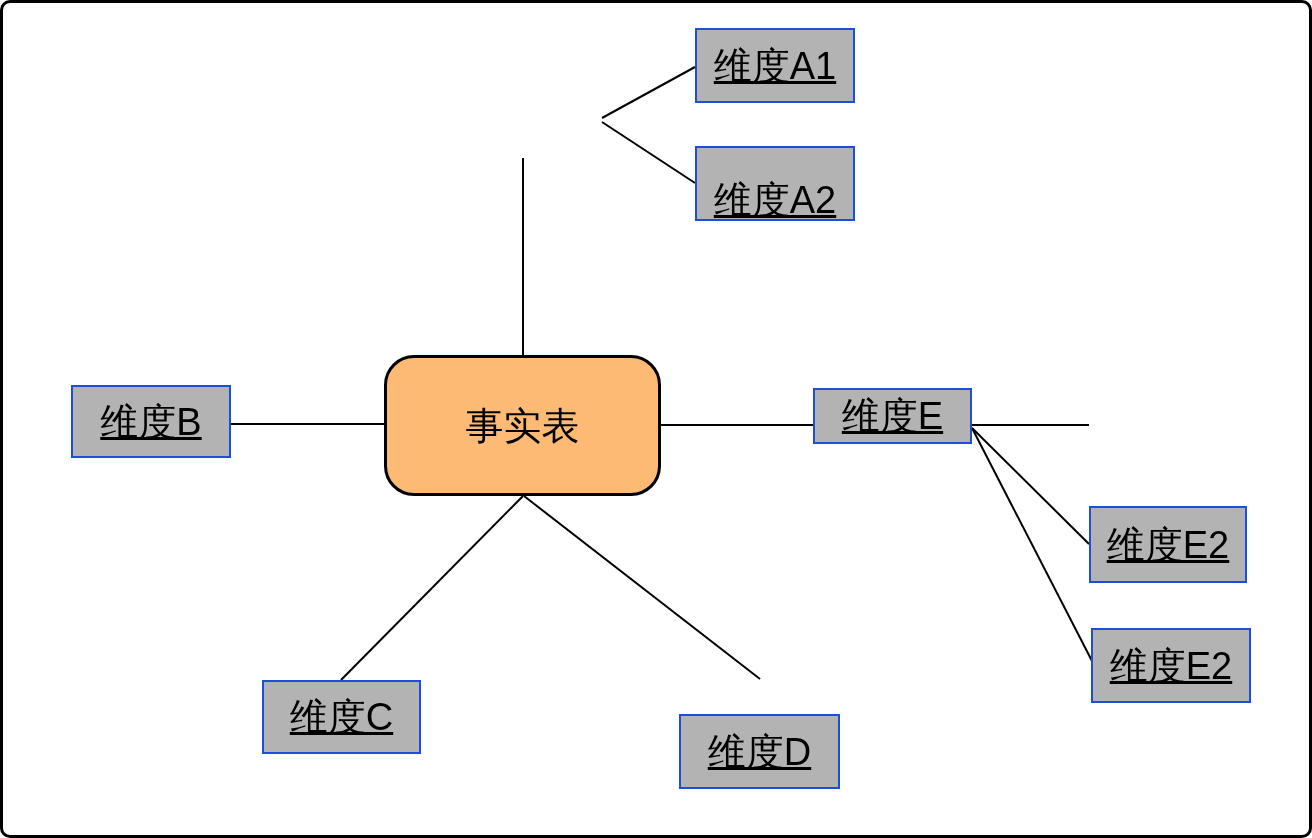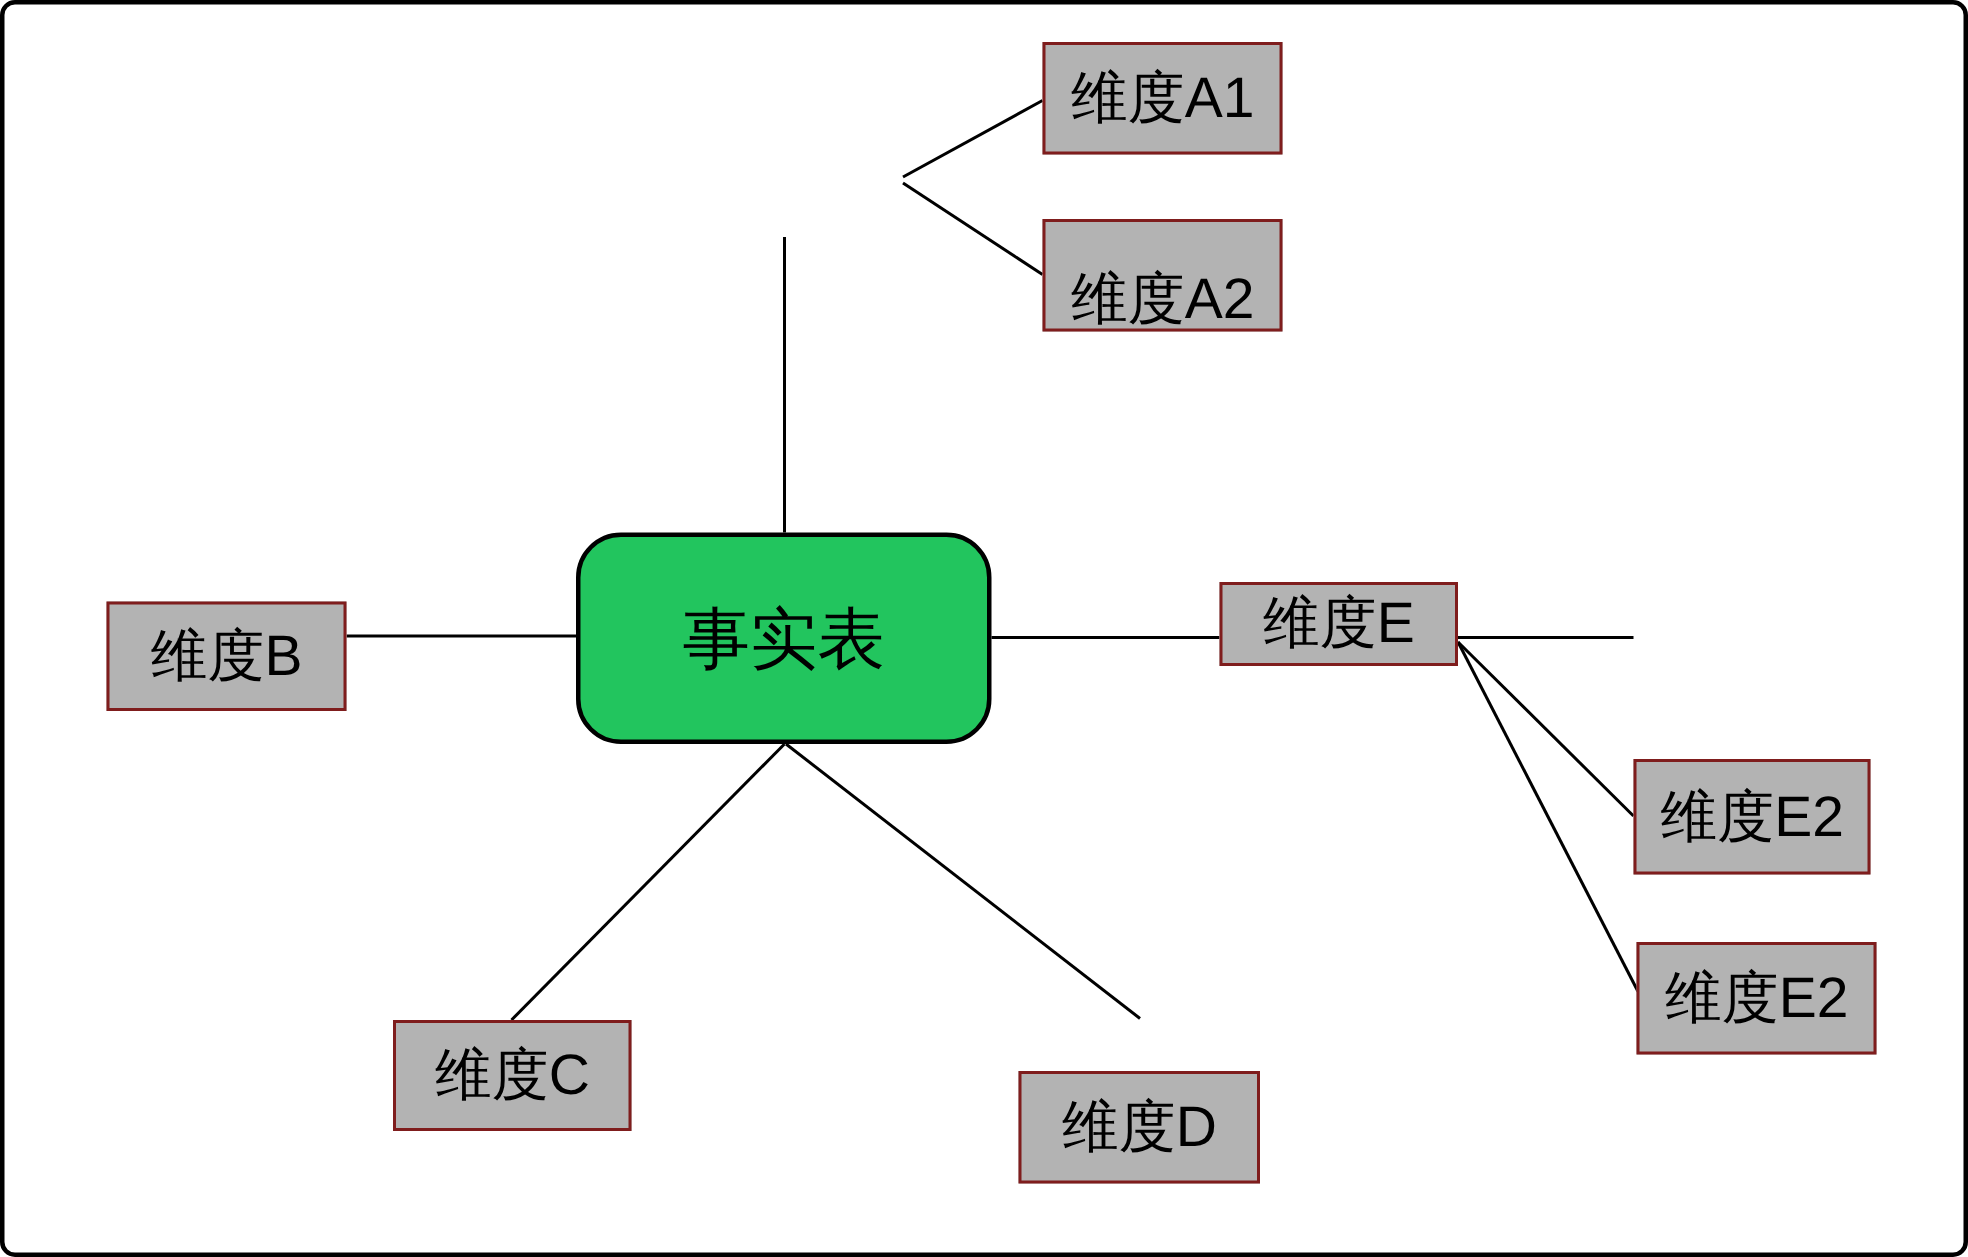--- a/index.html
+++ b/index.html
@@ -36,27 +36,28 @@
     align-items: center;
     justify-content: center;
     color: #000000;
     font-size: 38px;
     line-height: 1;
     white-space: nowrap;
     user-select: none;
   }
   .node.dim {
     background: #b3b3b3;
-    border: 2px solid #7f1d1d;
+    border: 2px solid #1d4ed8;
+    text-decoration: underline;
   }
   .node.fact {
-    background: #22c55e;
+    background: #fdba74;
     border: 3px solid #000000;
     border-radius: 30px;
-    font-size: 45px;
+    font-size: 38px;
   }
 </style>
 </head>
 <body>
 
 <div class="canvas">
 
   <svg class="edges" width="1312" height="838" viewBox="0 0 1312 838" aria-hidden="true">
     <line x1="520" y1="155" x2="520" y2="352"></line>
     <line x1="599" y1="115" x2="692" y2="64"></line>
@@ -76,21 +77,21 @@
 
 
   <div class="node dim" style="left:692px; top:25px; width:160px; height:75px;">
     <span>维度A1</span>
   </div>
 
   <div class="node dim" style="left:692px; top:143px; width:160px; height:75px;align-items:flex-end;">
     <span>维度A2</span>
   </div>
 
-  <div class="node dim" style="left:68px; top:398px; width:160px; height:73px;">
+  <div class="node dim" style="left:68px; top:382px; width:160px; height:73px;">
     <span>维度B</span>
   </div>
 
   <div class="node dim" style="left:259px; top:677px; width:159px; height:74px;">
     <span>维度C</span>
   </div>
 
   <div class="node dim" style="left:676px; top:676px; width:161px; height:75px;margin-top:35px;">
     <span>维度D</span>
   </div>

